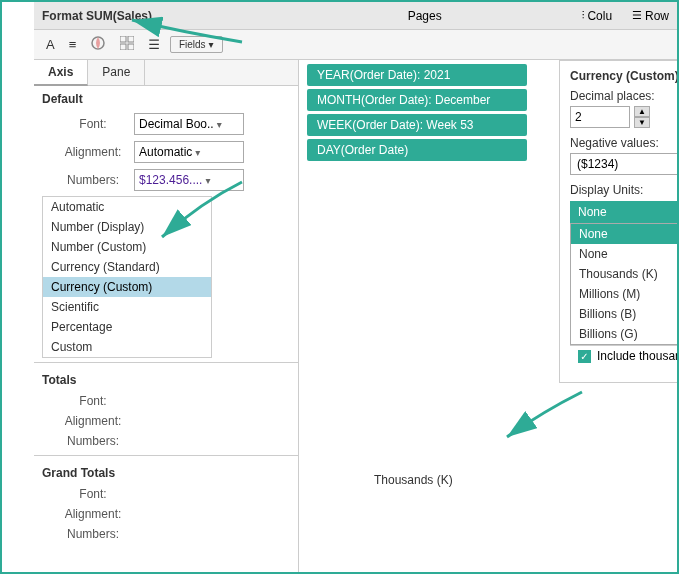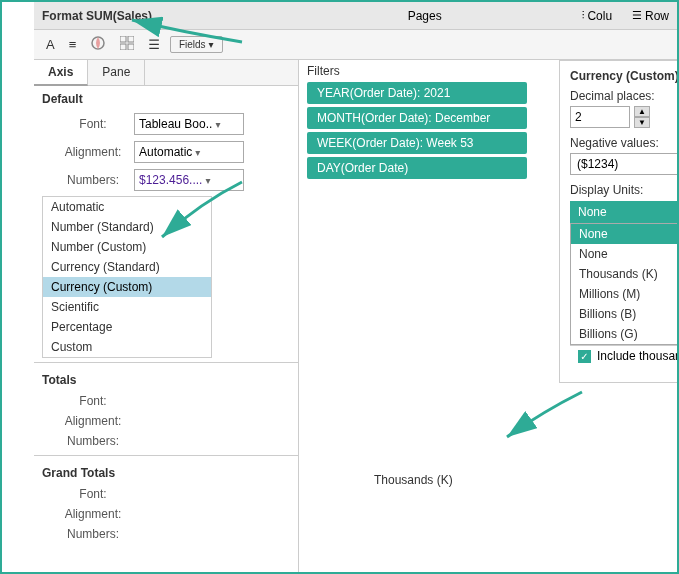--- a/index.html
+++ b/index.html
@@ -417,21 +417,21 @@
         <div class="tab">Pane</div>
       </div>
 
       <div class="left-content">
         <div class="section-header">Default</div>
 
         <div class="form-row font-row">
           <span class="form-label">Font:</span>
           <div class="form-value">
             <div class="dropdown-select">
-              <span>Tableau Boo..</span>
+              <span>Decimal Boo..</span>
               <span class="dropdown-arrow">▾</span>
             </div>
           </div>
         </div>
 
         <div class="form-row">
           <span class="form-label">Alignment:</span>
           <div class="form-value">
             <div class="dropdown-select">
               <span>Automatic</span>
@@ -445,21 +445,21 @@
           <div class="form-value">
             <div class="dropdown-select">
               <span class="numbers-value">$123.456....</span>
               <span class="dropdown-arrow">▾</span>
             </div>
           </div>
         </div>
 
         <div class="format-list" style="margin-top:2px;">
           <div class="format-list-item">Automatic</div>
-          <div class="format-list-item">Number (Standard)</div>
+          <div class="format-list-item">Number (Display)</div>
           <div class="format-list-item">Number (Custom)</div>
           <div class="format-list-item">Currency (Standard)</div>
           <div class="format-list-item selected">Currency (Custom)</div>
           <div class="format-list-item">Scientific</div>
           <div class="format-list-item">Percentage</div>
           <div class="format-list-item">Custom</div>
         </div>
 
         <div class="divider"></div>
 
@@ -485,21 +485,20 @@
         </div>
         <div class="form-row">
           <span class="form-label">Numbers:</span>
         </div>
       </div>
     </div>
 
     <div class="right-panel">
 
       <div class="filters-area" style="width:240px;">
-        <div class="filters-label">Filters</div>
         <div class="filter-chip">YEAR(Order Date): 2021</div>
         <div class="filter-chip">MONTH(Order Date): December</div>
         <div class="filter-chip">WEEK(Order Date): Week 53</div>
         <div class="filter-chip">DAY(Order Date)</div>
       </div>
 
       <div style="position:absolute; left:260px; top:0; width:300px; background:#fff; border:1px solid #ccc; padding:8px 10px; z-index:10;">
         <div class="currency-title">Currency (Custom)</div>
 
         <div class="currency-row">

